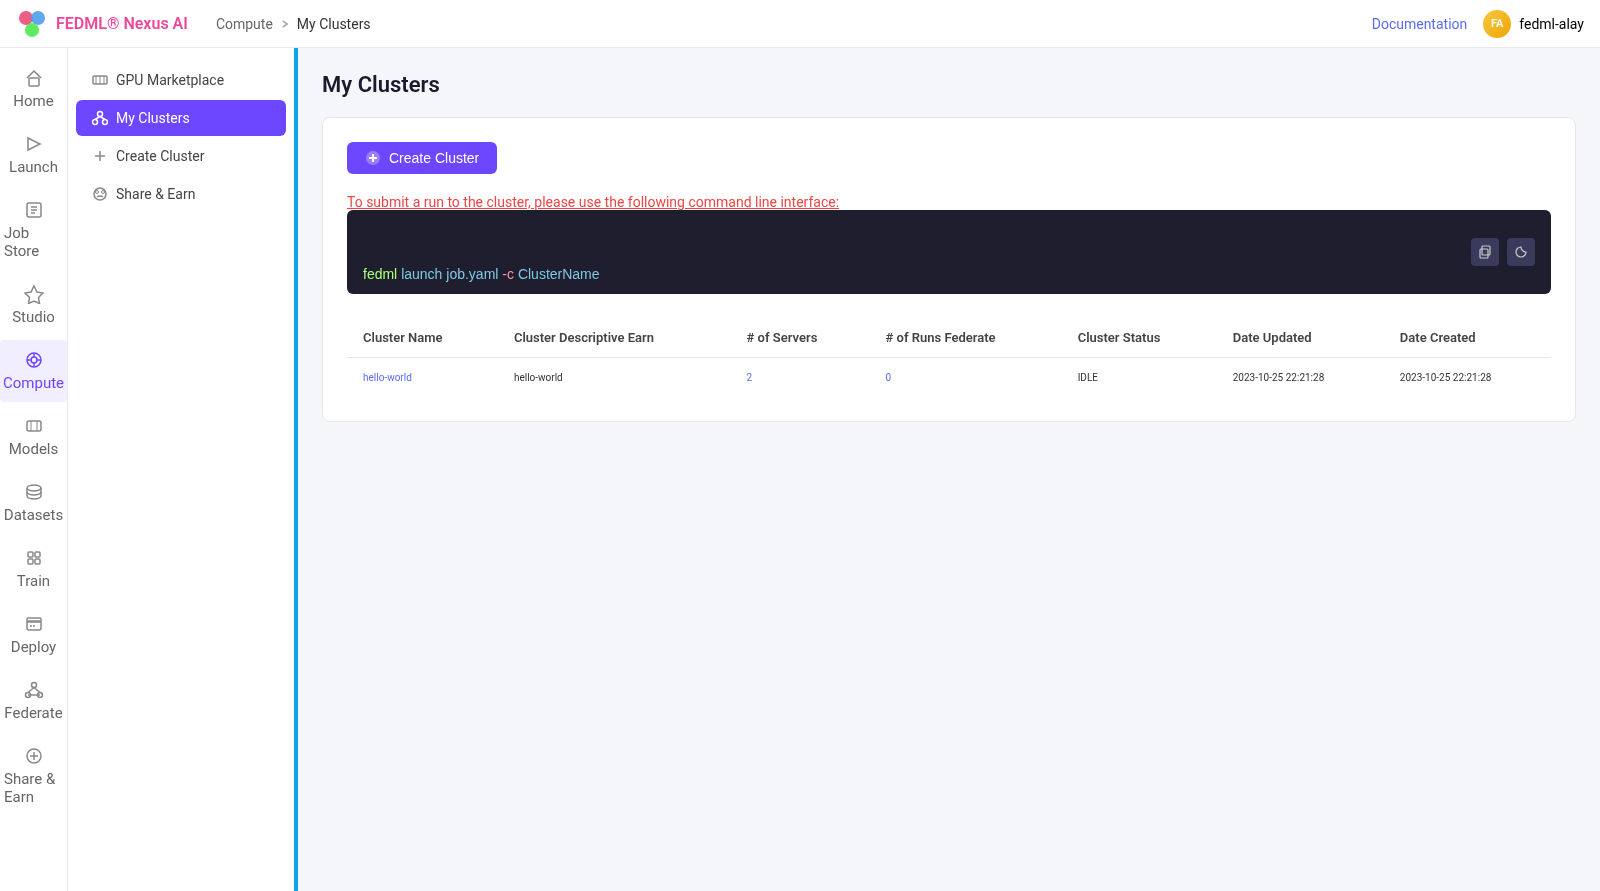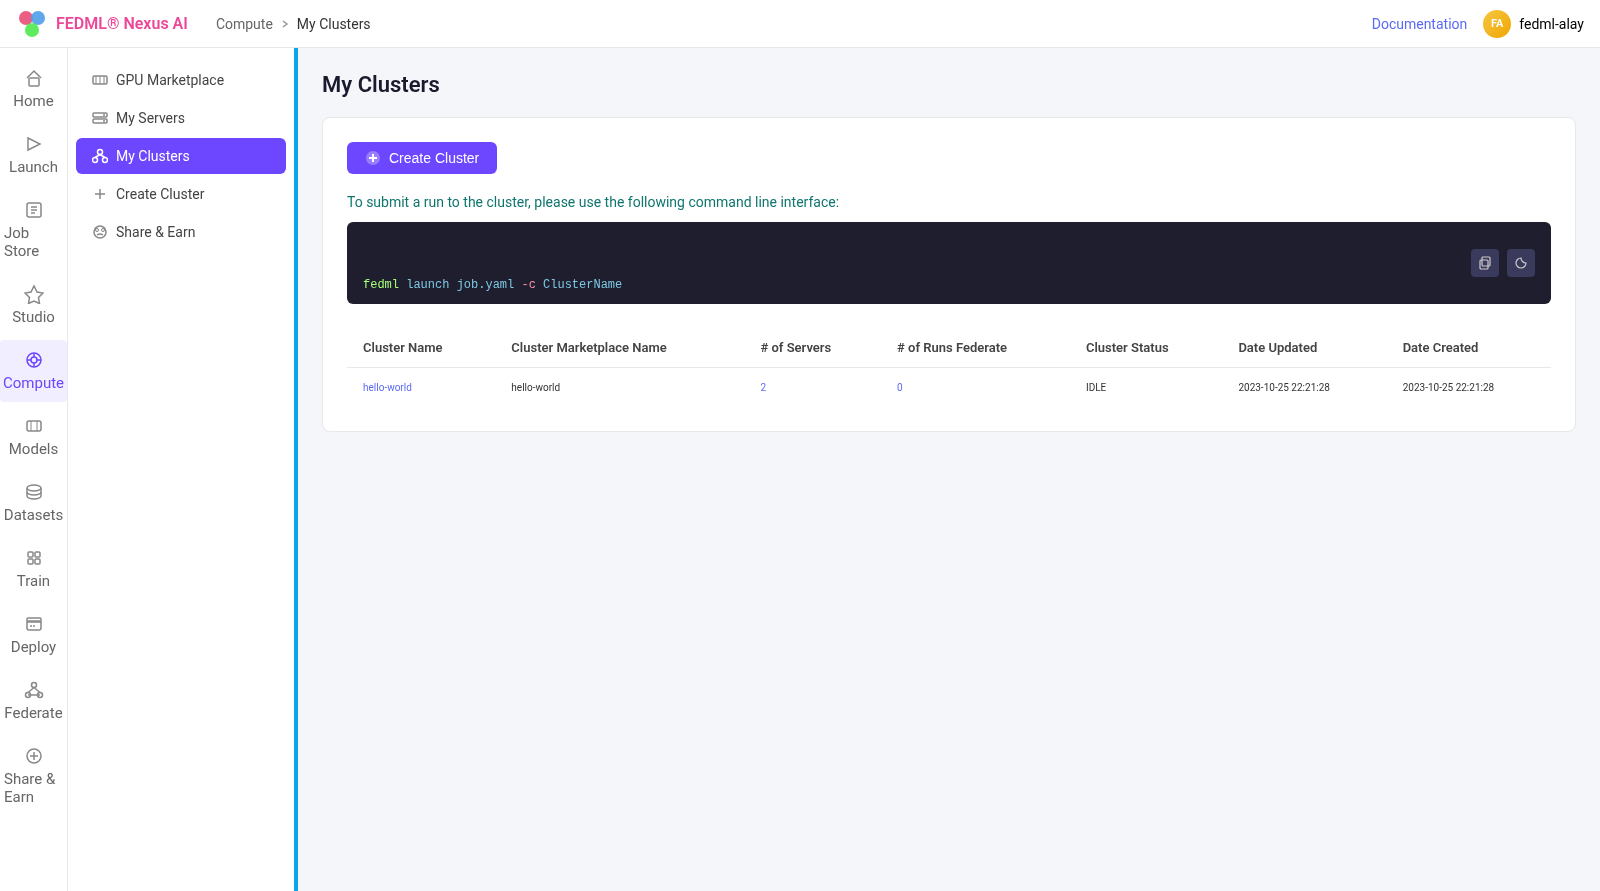--- a/index.html
+++ b/index.html
@@ -148,35 +148,35 @@
       color: #fff;
       border: none;
       border-radius: 6px;
       padding: 8px 18px;
       font-size: 14px;
       cursor: pointer;
       margin-bottom: 20px;
     }
     .cli-instruction {
       font-size: 14px;
-      color: #0f766e;
-      margin-bottom: 12px;
+      color: #ef4444;
+      text-decoration: underline;
     }
     .cli-code-block {
       background: #1e1e2e;
       border-radius: 6px;
       padding: 12px 16px;
       display: flex;
       align-items: center;
       justify-content: space-between;
       margin-bottom: 24px;
     }
     .cli-code {
-      font-family: Liberation Mono, monospace;
-      font-size: 12px;
+      font-family: Liberation Sans, sans-serif;
+      font-size: 14px;
       color: #7ec8e3;
       margin-top: 44px;
     }
     .cli-actions {
       display: flex;
       gap: 8px;
     }
     .cli-action-btn {
       background: #3a3a5c;
       border: none;
@@ -364,29 +364,20 @@
     <div class="sec-sidebar-item">
       <svg width="16" height="16" viewBox="0 0 16 16">
           <rect x="1" y="4" width="14" height="8" rx="1.5" stroke="#888" stroke-width="1.5" fill="none"></rect>
           <line x1="4" y1="4" x2="4" y2="12" stroke="#888" stroke-width="1"></line>
           <line x1="8" y1="4" x2="8" y2="12" stroke="#888" stroke-width="1"></line>
           <line x1="12" y1="4" x2="12" y2="12" stroke="#888" stroke-width="1"></line>
         </svg>
       <span>GPU Marketplace</span>
     </div>
 
-    <div class="sec-sidebar-item">
-      <svg width="16" height="16" viewBox="0 0 16 16">
-          <rect x="1" y="3" width="14" height="4" rx="1" stroke="#888" stroke-width="1.5" fill="none"></rect>
-          <rect x="1" y="9" width="14" height="4" rx="1" stroke="#888" stroke-width="1.5" fill="none"></rect>
-          <circle cx="12" cy="5" r="1" fill="#888"></circle>
-          <circle cx="12" cy="11" r="1" fill="#888"></circle>
-        </svg>
-      <span>My Servers</span>
-    </div>
 
     <div class="sec-sidebar-item active">
       <svg width="16" height="16" viewBox="0 0 16 16">
           <circle cx="8" cy="4" r="2.5" stroke="#fff" stroke-width="1.5" fill="none"></circle>
           <circle cx="3" cy="12" r="2.5" stroke="#fff" stroke-width="1.5" fill="none"></circle>
           <circle cx="13" cy="12" r="2.5" stroke="#fff" stroke-width="1.5" fill="none"></circle>
           <line x1="8" y1="6.5" x2="3" y2="9.5" stroke="#fff" stroke-width="1.5"></line>
           <line x1="8" y1="6.5" x2="13" y2="9.5" stroke="#fff" stroke-width="1.5"></line>
         </svg>
       <span>My Clusters</span>
@@ -449,21 +440,21 @@
               </svg>
           </button>
         </div>
       </div>
 
       
       <table class="data-table">
         <thead>
           <tr>
             <th>Cluster Name</th>
-            <th>Cluster Marketplace Name</th>
+            <th>Cluster Descriptive Earn</th>
             <th># of Servers</th>
             <th># of Runs Federate</th>
             <th>Cluster Status</th>
             <th>Date Updated</th>
             <th>Date Created</th>
           </tr>
         </thead>
         <tbody id="table-body">
         <tr>
               <td><a class="link-text" href="#">hello-world</a></td>

